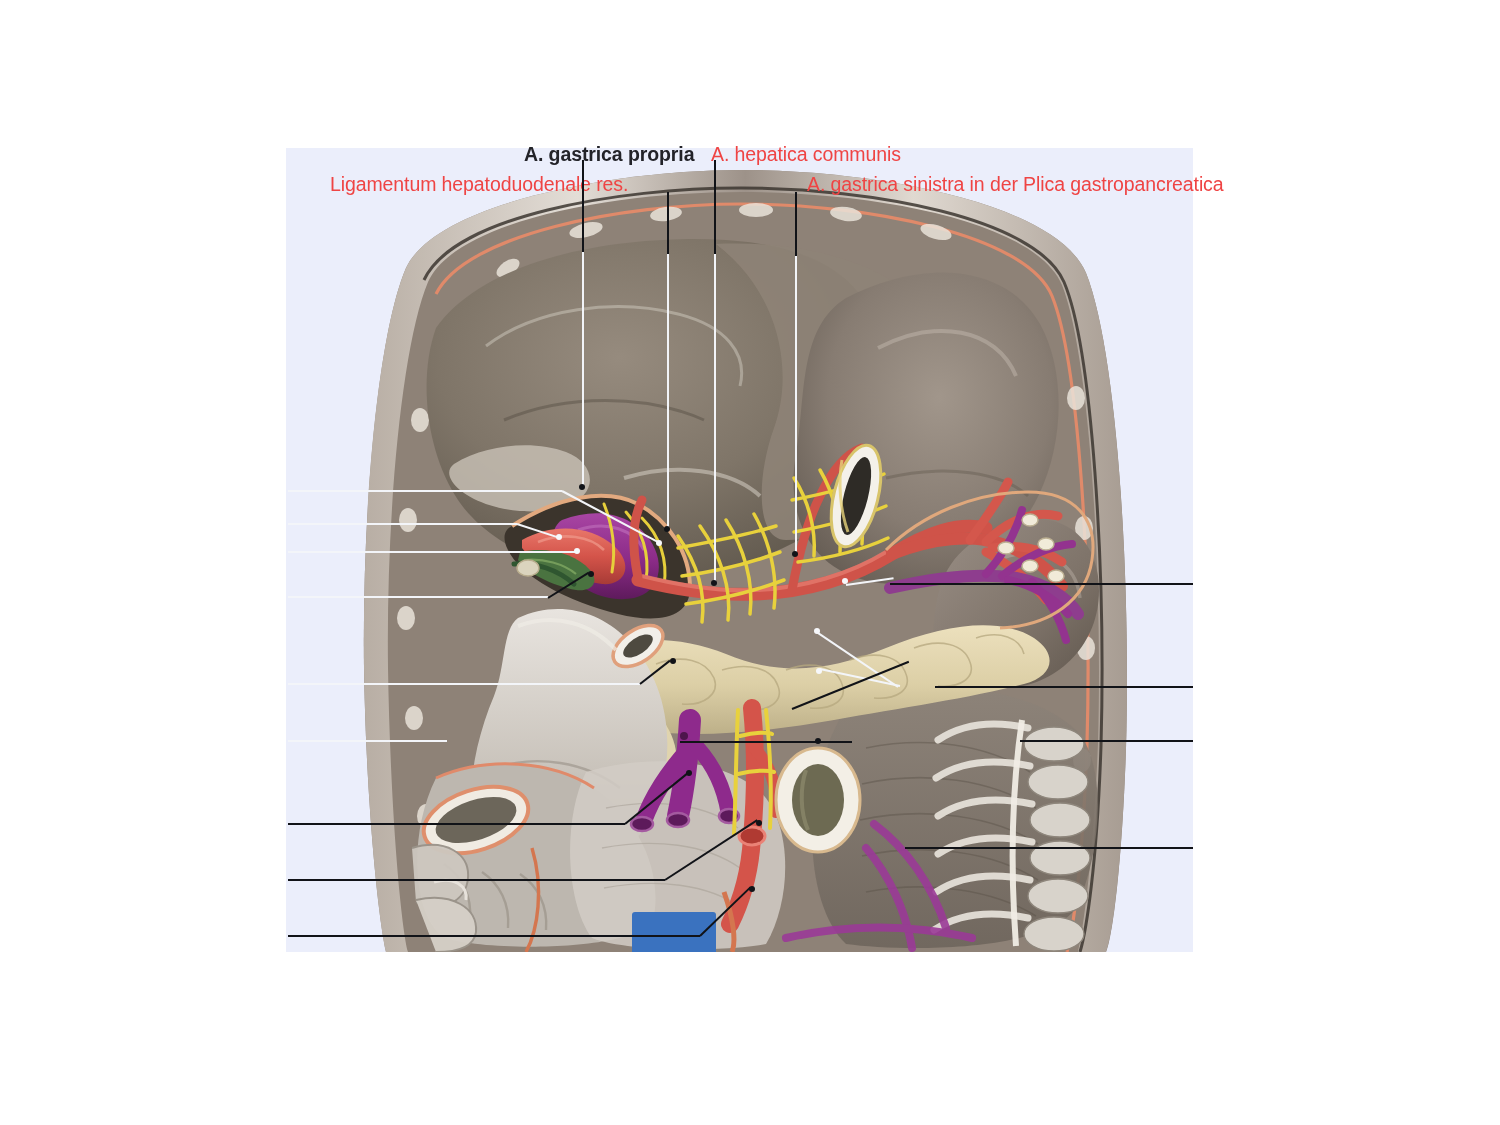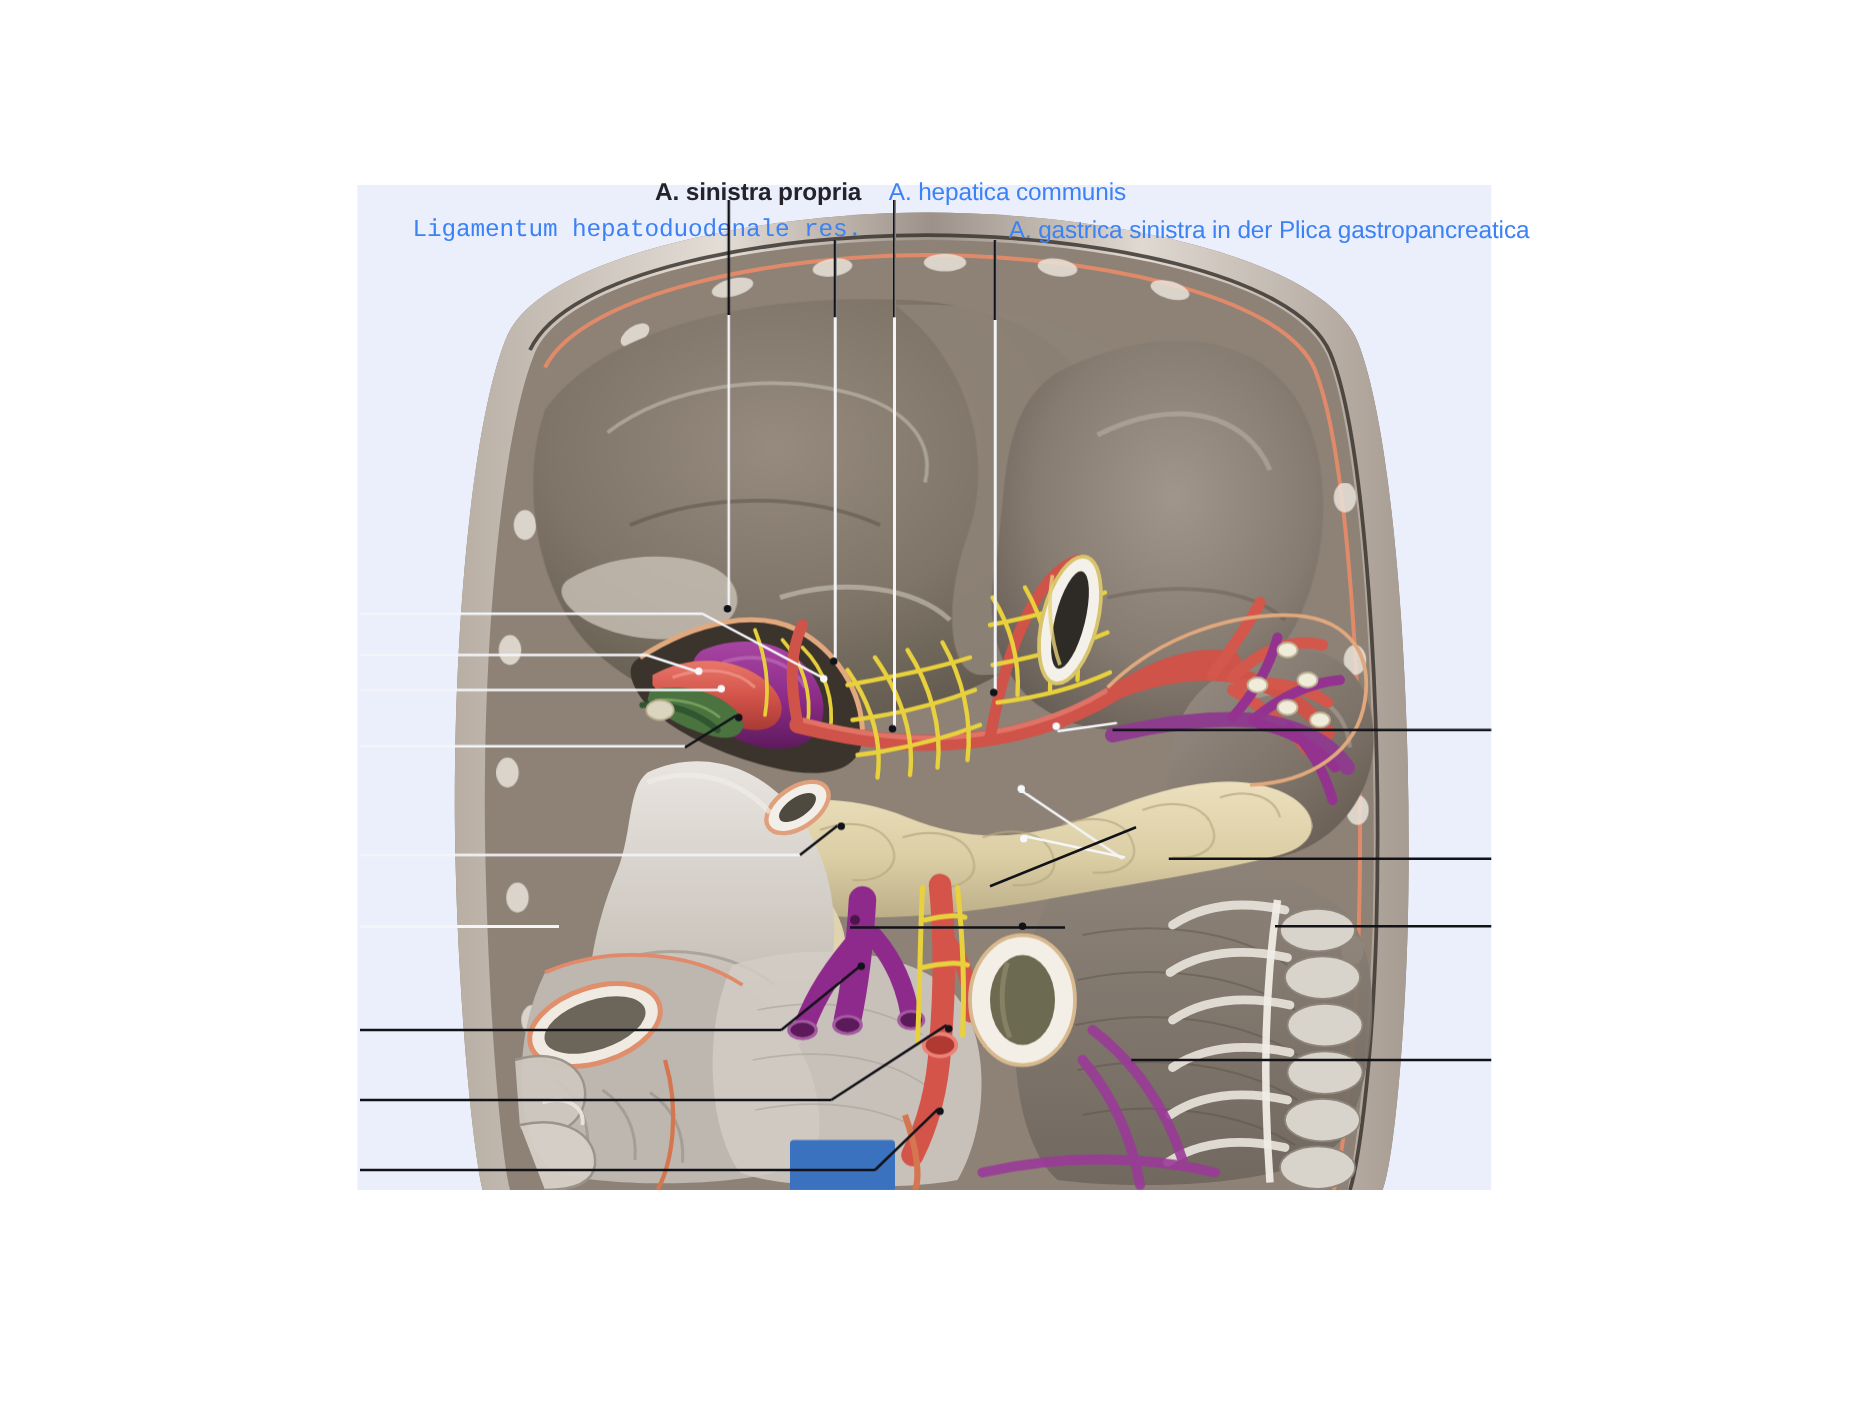--- a/index.html
+++ b/index.html
@@ -23,21 +23,21 @@
     width: 907px;
     height: 804px;
     background: #ebeefb;
     overflow: hidden;
   }
 
   
   .caption {
     position: absolute;
     white-space: nowrap;
-    color: #3b82f6;
+    color: #ef4444;
     font-size: 19.5px;
     letter-spacing: -0.1px;
   }
   .caption.bold {
     font-weight: bold;
     color: #232329;
   }
 
   
   .lead-v {
@@ -480,25 +480,25 @@
   <div class="lead-dot white" style="left:528px; top:480px;"></div>
   <div class="lead-diag" style="left:614px; top:537px; width:82px; transform:rotate(-168deg);"></div>
   <div class="lead-dot white" style="left:530px; top:520px;"></div>
 
   <div class="lead-diag dark" style="left:566px; top:593px; width:172px; transform:rotate(-180deg);"></div>
   <div class="lead-dot" style="left:529px; top:590px;"></div>
 
   <div class="lead-diag dark" style="left:506px; top:560px; width:126px; transform:rotate(-22deg);"></div>
 </div>
 
-<div class="caption bold" style="left:524px; top:143px;">A. sinistra propria</div>
+<div class="caption bold" style="left:524px; top:143px;">A. gastrica propria</div>
 
 <div class="caption" style="left:711px; top:143px;">A. hepatica communis</div>
 
-<div class="caption" style="left:330px; top:173px;font-family:Liberation Mono, monospace;">Ligamentum hepatoduodenale res.</div>
+<div class="caption" style="left:330px; top:173px;">Ligamentum hepatoduodenale res.</div>
 
 <div class="caption" style="left:789px; top:173px;margin-left:18px;">A. gastrica sinistra in der Plica gastropancreatica</div>
 
 <div class="lead-v" style="left:582px; top:160px; height:92px;"></div>
 <div class="lead-v white" style="left:582px; top:252px; height:235px;"></div>
 
 <div class="lead-v" style="left:667px; top:192px; height:62px;"></div>
 <div class="lead-v white" style="left:667px; top:254px; height:275px;"></div>
 
 <div class="lead-v" style="left:714px; top:160px; height:94px;"></div>

